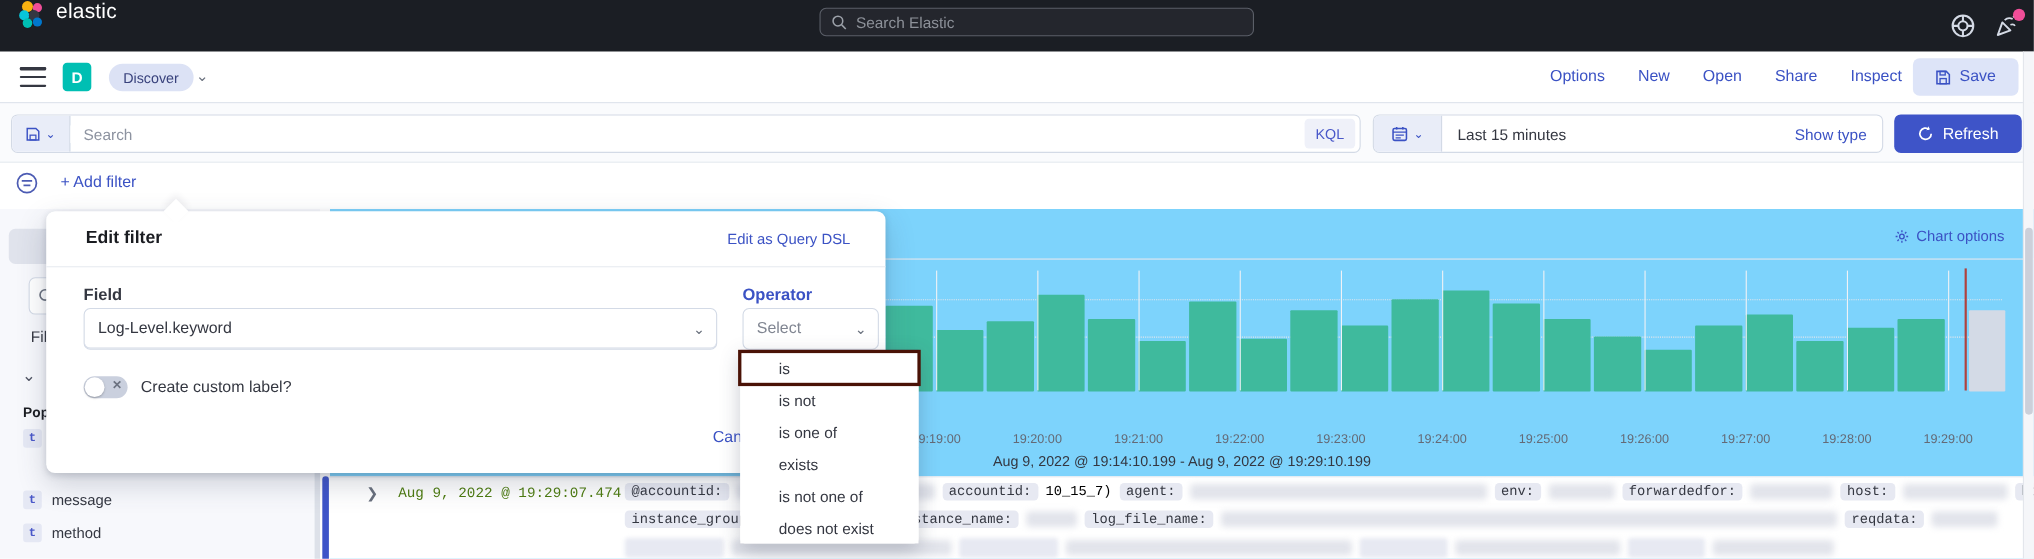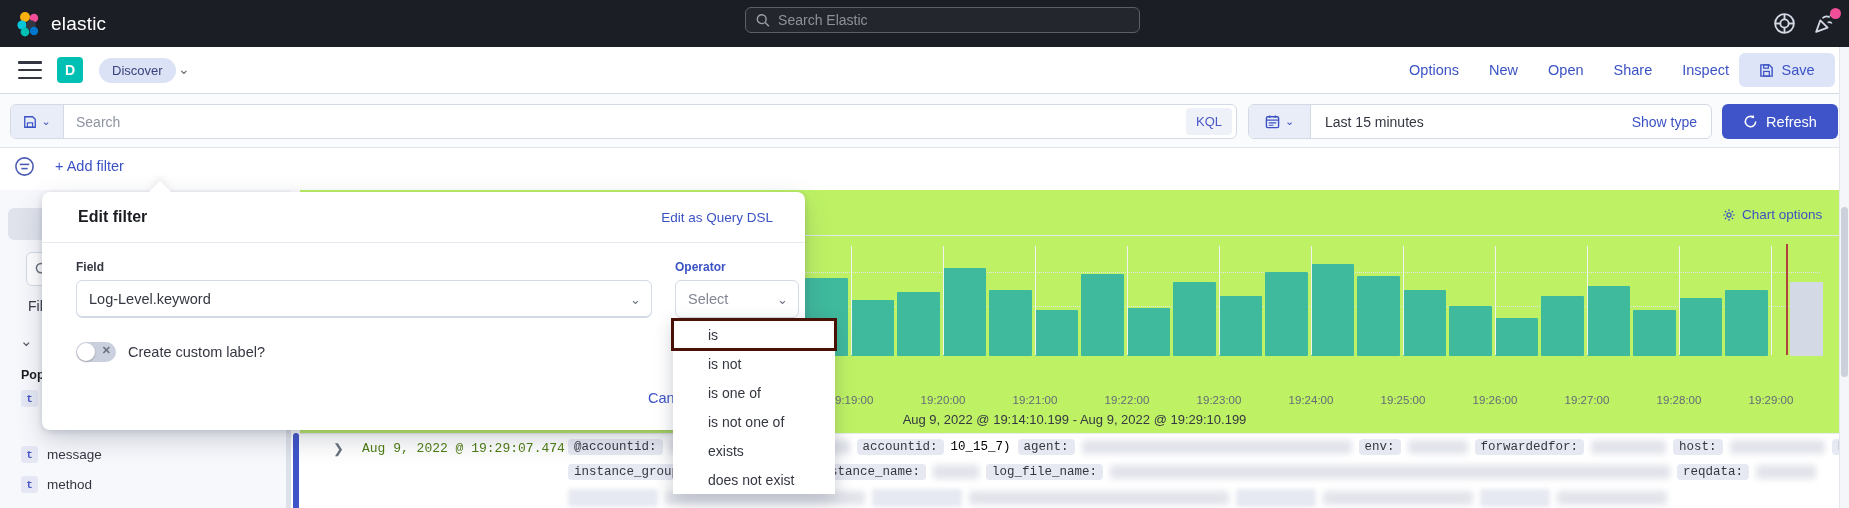--- a/index.html
+++ b/index.html
@@ -5,21 +5,21 @@
   * { margin:0; padding:0; box-sizing:border-box; }
   html,body { background:#fff; }
   #stage {
     position:relative; width:1849px; height:508px; overflow:hidden;
     font-family:"Liberation Sans", sans-serif; color:#343741; font-size:14px;
   }
   .mono { font-family:"Liberation Mono", monospace; }
 
   
   #topbar { position:absolute; left:0; top:0; width:1849px; height:47px; background:#1b1e24; display:flex; align-items:center; }
-  #brand { position:absolute; left:16px; top:0; height:47px; display:flex; align-items:center; gap:9px; }
+  #brand { position:absolute; left:16px; top:0; height:47px; display:flex; align-items:flex-start; gap:9px; }
   #brand .brand-text { color:#fff; font-size:19px; font-weight:400; letter-spacing:.2px; }
   #global-search { position:absolute; left:745px; top:7px; width:395px; height:22px; border:1px solid #5b5f68; border-radius:6px; display:flex; align-items:center; padding:12px 10px; gap:8px; background:#24262d; }
   #global-search input { background:transparent; border:0; outline:0; color:#a6aab2; font-size:14px; width:100%; font-family:"Liberation Sans",sans-serif; }
   #global-search input::placeholder { color:#8d9199; }
   .topbar-icon { position:absolute; top:11px; width:25px; height:25px; color:#d4dae5; }
   #help-icon { left:1772px; }
   #news-icon { left:1812px; }
   #news-dot { position:absolute; left:1830px; top:8px; width:11px; height:11px; border-radius:50%; background:#f04e98; }
 
   
@@ -59,21 +59,21 @@
   #sidebar-collapse-caret { position:absolute; left:20px; top:142px; color:#535766; font-size:15px; }
   #popular-header { position:absolute; left:21px; top:178px; font-size:12.5px; font-weight:bold; color:#1a1c21; white-space:nowrap; }
   .field-item { position:absolute; left:21px; display:flex; align-items:center; gap:9px; white-space:nowrap; }
   .ftype-badge { width:17px; height:17px; background:#e5e8f4; color:#4a58c9; border-radius:3px; font-size:11px; font-weight:bold; display:flex; align-items:center; justify-content:center; font-family:"Liberation Mono",monospace; }
   .field-label { font-size:13.5px; color:#343741; }
   .blurblob { background:#e0e3ea; border-radius:4px; filter:blur(2.5px); display:inline-block; }
   #sidebar-divider { position:absolute; left:286px; top:240px; width:5px; height:268px; background:#dde1e9; }
   #sidebar-scroll-thumb { position:absolute; left:293px; top:243px; width:6px; height:265px; background:#3e54c8; border-radius:3px; }
 
   
-  #main { position:absolute; left:300px; top:190px; width:1549px; height:318px; background:#bef264; }
+  #main { position:absolute; left:300px; top:190px; width:1549px; height:318px; background:#7dd3fc; }
   #chart-options { position:absolute; left:1422px; top:17px; display:flex; align-items:center; gap:6px; color:#3b52c4; font-size:13.5px; cursor:pointer; }
   #chart-divider { position:absolute; left:0; top:45px; width:1549px; height:1px; background:#e4e7ee; }
   #chart { position:absolute; left:0; top:46px; width:1549px; height:120px; }
   .hgrid { position:absolute; left:380px; width:1140px; border-top:1.5px dotted #e3e6ec; }
   .vgrid { position:absolute; top:10px; height:109px; width:1px; background:#f0f2f6; }
   .bar { position:absolute; background:#3fba9d; border-radius:1px; }
   .bar.grey { background:#d3dae6; }
   #now-line { position:absolute; width:2px; background:#b0413e; top:8px; height:111px; }
   .tick-label { position:absolute; top:158px; transform:translateX(-50%); font-size:11.5px; color:#646a76; font-family:"Liberation Sans",sans-serif; }
   #chart-caption { position:absolute; left:0; top:176px; width:1549px; text-align:center; font-size:13px; color:#343741; }
@@ -91,21 +91,21 @@
   
   #v-scrollbar { position:absolute; right:0; top:47px; width:10px; height:461px; background:#f5f6f9; border-left:1px solid #e3e6ec; }
   #v-thumb { position:absolute; right:1px; top:160px; width:7px; height:170px; background:#ccd0da; border-radius:4px; }
 
   
   #popover { position:absolute; left:42px; top:192px; width:763px; height:238px; background:#fff; border-radius:8px; box-shadow:0 10px 26px rgba(60,70,90,.22), 0 2px 6px rgba(60,70,90,.18); z-index:50; }
   #popover-arrow { position:absolute; left:110px; top:-8px; width:16px; height:16px; background:#fff; transform:rotate(45deg); box-shadow:-3px -3px 6px rgba(60,70,90,.08); }
   #popover-title { position:absolute; left:36px; top:16px; font-size:16px; font-weight:bold; color:#1a1c21; }
   #dsl-link { position:absolute; right:32px; top:18px; color:#3b52c4; font-size:13.5px; font-weight:500; cursor:pointer; }
   #popover-divider { position:absolute; left:0; top:50px; width:763px; height:1px; background:#e8ebf1; }
-  .popover-label { position:absolute; top:68px; font-size:12px; font-weight:bold; }
+  .popover-label { position:absolute; top:68px; font-size:15px; font-weight:bold; }
   #field-label { left:34px; color:#343741; }
   #operator-label { left:633px; color:#3b52c4; }
   .select-box { position:absolute; top:88px; height:38px; background:#fff; border:1px solid #d3dae6; border-radius:6px; display:flex; align-items:center; padding:0 12px; font-size:14.5px; cursor:pointer; }
   #field-select { left:34px; width:576px; color:#343741; box-shadow:inset 0 -1px 0 #d3dae6; }
   #operator-select { left:633px; width:124px; color:#81869296; color:#818692; }
   .select-caret { position:absolute; right:10px; color:#69707d; font-size:13px; }
   #toggle-row { position:absolute; left:34px; top:150px; display:flex; align-items:center; gap:12px; }
   #switch { width:40px; height:20px; background:#cad0de; border-radius:10px; position:relative; cursor:pointer; }
   #switch .knob { position:absolute; left:1px; top:1px; width:18px; height:18px; border-radius:50%; background:#fff; box-shadow:0 1px 2px rgba(0,0,0,.25); }
   #switch .x-mark { position:absolute; right:5px; top:2px; color:#6b7280; font-size:11px; font-weight:bold; }
@@ -391,18 +391,18 @@
       </div>
       <span id="toggle-label">Create custom label?</span>
     </div>
     <div id="cancel-link">Cancel</div>
   </div>
 
   <div id="op-menu">
       <div class="op-item boxed">is</div>
       <div class="op-item">is not</div>
       <div class="op-item">is one of</div>
+      <div class="op-item">exists</div>
       <div class="op-item">is not one of</div>
-      <div class="op-item">exists</div>
       <div class="op-item">does not exist</div>
     </div>
 
 </div>
 
 </body></html>

